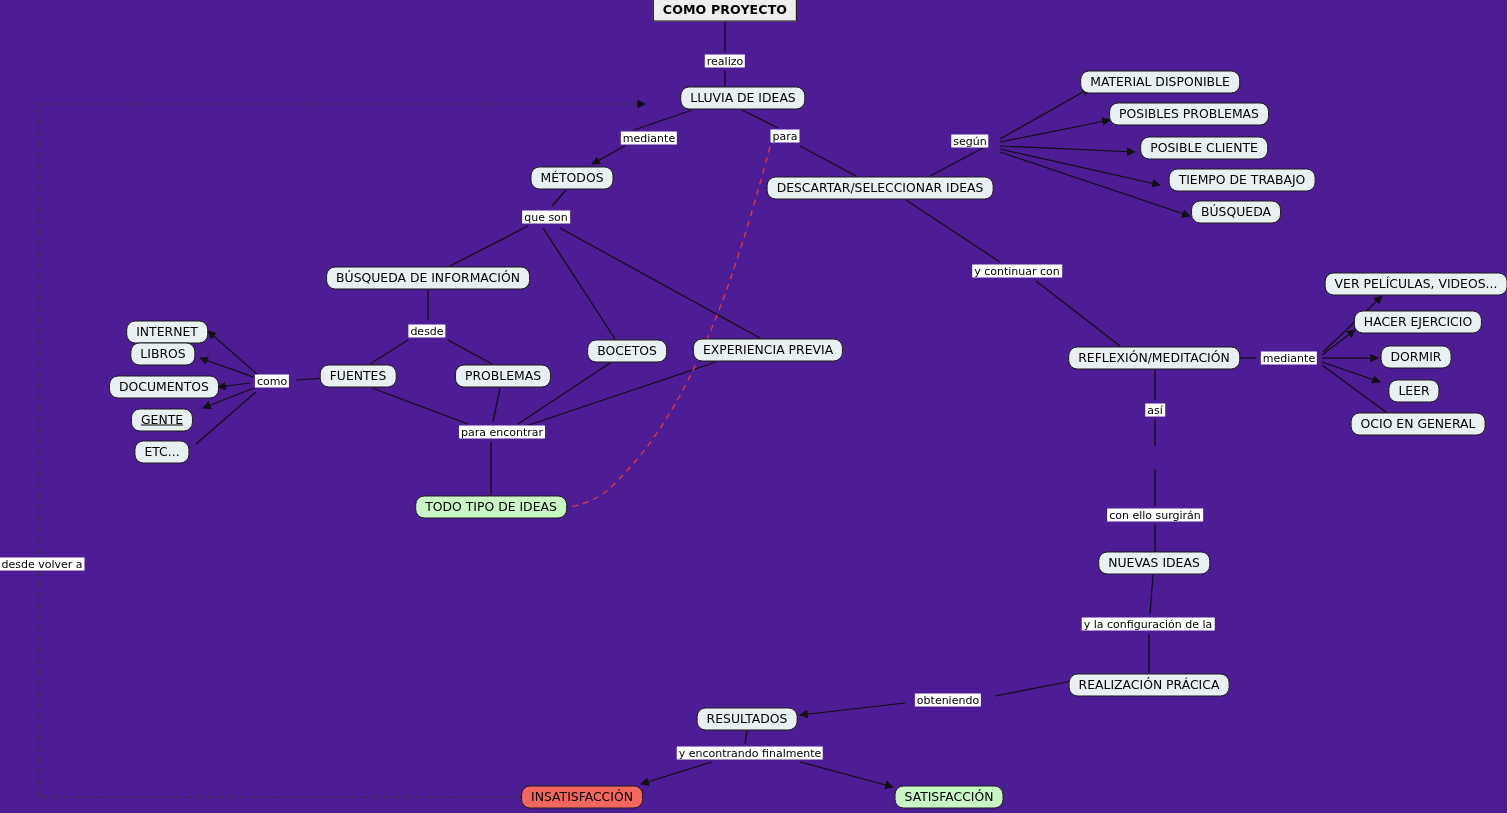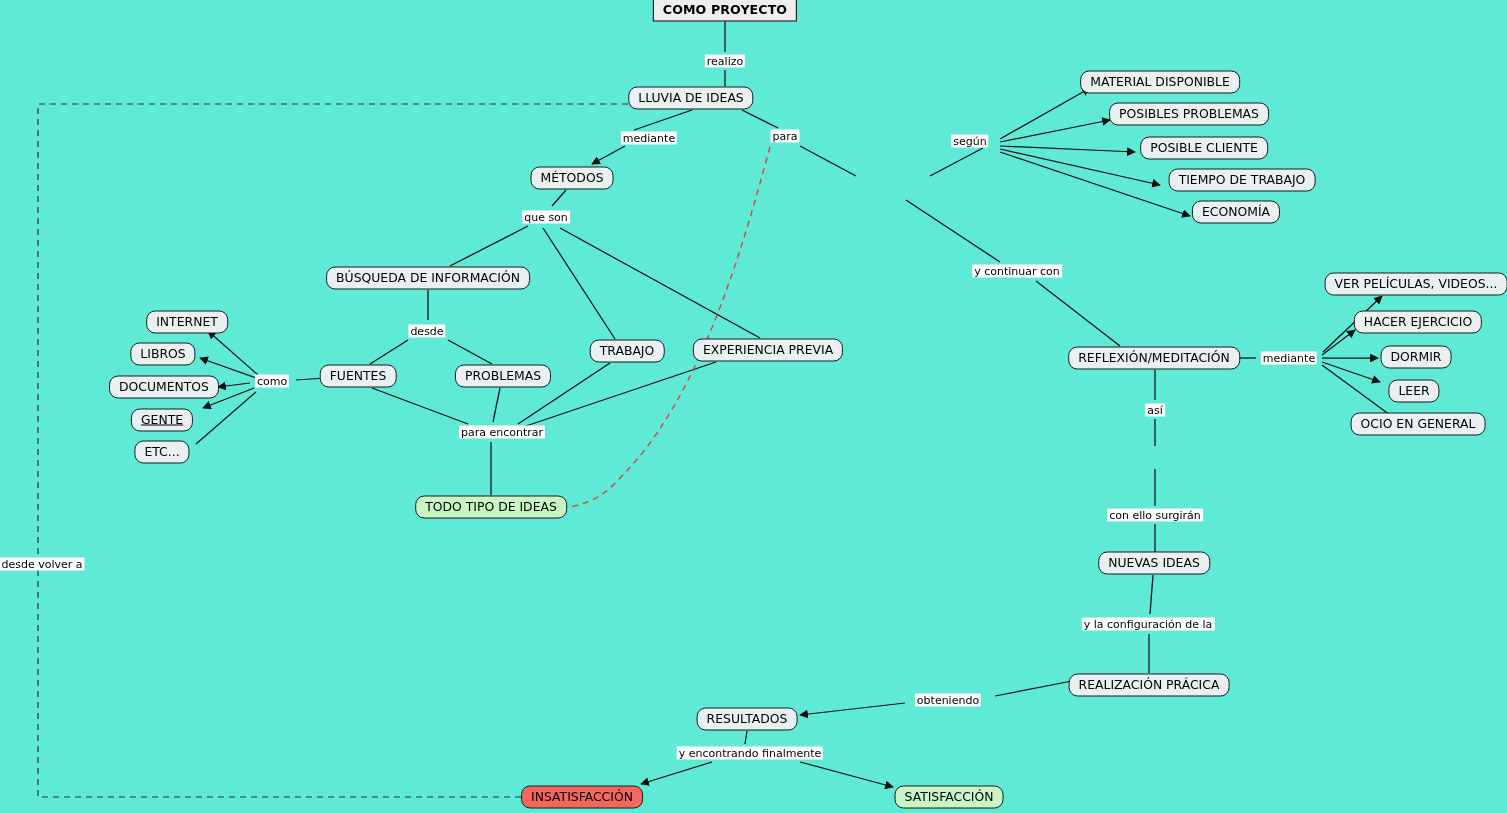--- a/index.html
+++ b/index.html
@@ -4,21 +4,21 @@
 <style>
   html, body {
     margin: 0;
     padding: 0;
     background: #ffffff;
   }
   #canvas {
     position: relative;
     width: 1507px;
     height: 813px;
-    background: #5eead4;
+    background: #4c1d95;
     font-family: "DejaVu Sans", "Liberation Sans", sans-serif;
     overflow: hidden;
   }
   svg#edges {
     position: absolute;
     left: 0;
     top: 0;
     width: 1507px;
     height: 813px;
   }
@@ -148,45 +148,48 @@
     </g>
 
     <path d="M 770 147 C 742 250, 700 400, 618 480 C 605 495, 590 503, 570 507" stroke="#e03a32" stroke-width="1.3" fill="none" stroke-dasharray="6,5"></path>
 
     <path d="M 521 797 L 38 797 L 38 104 L 645 104" stroke="#333333" stroke-width="1.2" fill="none" stroke-dasharray="6,5" marker-end="url(#arrow)"></path>
   </svg>
 
   <div class="node title" style="left:725px; top:10px;">
       <span>COMO PROYECTO</span>
     </div>
-  <div class="node" style="left:691px; top:98px;">
+  <div class="node" style="left:743px; top:98px;">
       <span>LLUVIA DE IDEAS</span>
     </div>
   <div class="node" style="left:572px; top:178px;">
       <span>MÉTODOS</span>
     </div>
+  <div class="node" style="left:880px; top:188px;">
+      <span>DESCARTAR/SELECCIONAR IDEAS</span>
+    </div>
   <div class="node" style="left:1160px; top:82px;">
       <span>MATERIAL DISPONIBLE</span>
     </div>
   <div class="node" style="left:1189px; top:114px;">
       <span>POSIBLES PROBLEMAS</span>
     </div>
   <div class="node" style="left:1204px; top:148px;">
       <span>POSIBLE CLIENTE</span>
     </div>
   <div class="node" style="left:1242px; top:180px;">
       <span>TIEMPO DE TRABAJO</span>
     </div>
   <div class="node" style="left:1236px; top:212px;">
-      <span>ECONOMÍA</span>
+      <span>BÚSQUEDA</span>
     </div>
   <div class="node" style="left:428px; top:278px;justify-content:flex-end;">
       <span>BÚSQUEDA DE INFORMACIÓN</span>
     </div>
-  <div class="node" style="left:167px; top:322px;margin-left:20px;">
+  <div class="node" style="left:167px; top:332px;">
       <span>INTERNET</span>
     </div>
   <div class="node" style="left:163px; top:354px;">
       <span>LIBROS</span>
     </div>
   <div class="node" style="left:164px; top:387px;">
       <span>DOCUMENTOS</span>
     </div>
   <div class="node" style="left:162px; top:420px;text-decoration:underline;">
       <span>GENTE</span>
@@ -194,21 +197,21 @@
   <div class="node" style="left:162px; top:452px;">
       <span>ETC...</span>
     </div>
   <div class="node" style="left:358px; top:376px;">
       <span>FUENTES</span>
     </div>
   <div class="node" style="left:503px; top:376px;">
       <span>PROBLEMAS</span>
     </div>
   <div class="node" style="left:627px; top:351px;">
-      <span>TRABAJO</span>
+      <span>BOCETOS</span>
     </div>
   <div class="node" style="left:768px; top:350px;">
       <span>EXPERIENCIA PREVIA</span>
     </div>
   <div class="node green" style="left:491px; top:507px;">
       <span>TODO TIPO DE IDEAS</span>
     </div>
   <div class="node" style="left:1154px; top:358px;">
       <span>REFLEXIÓN/MEDITACIÓN</span>
     </div>

